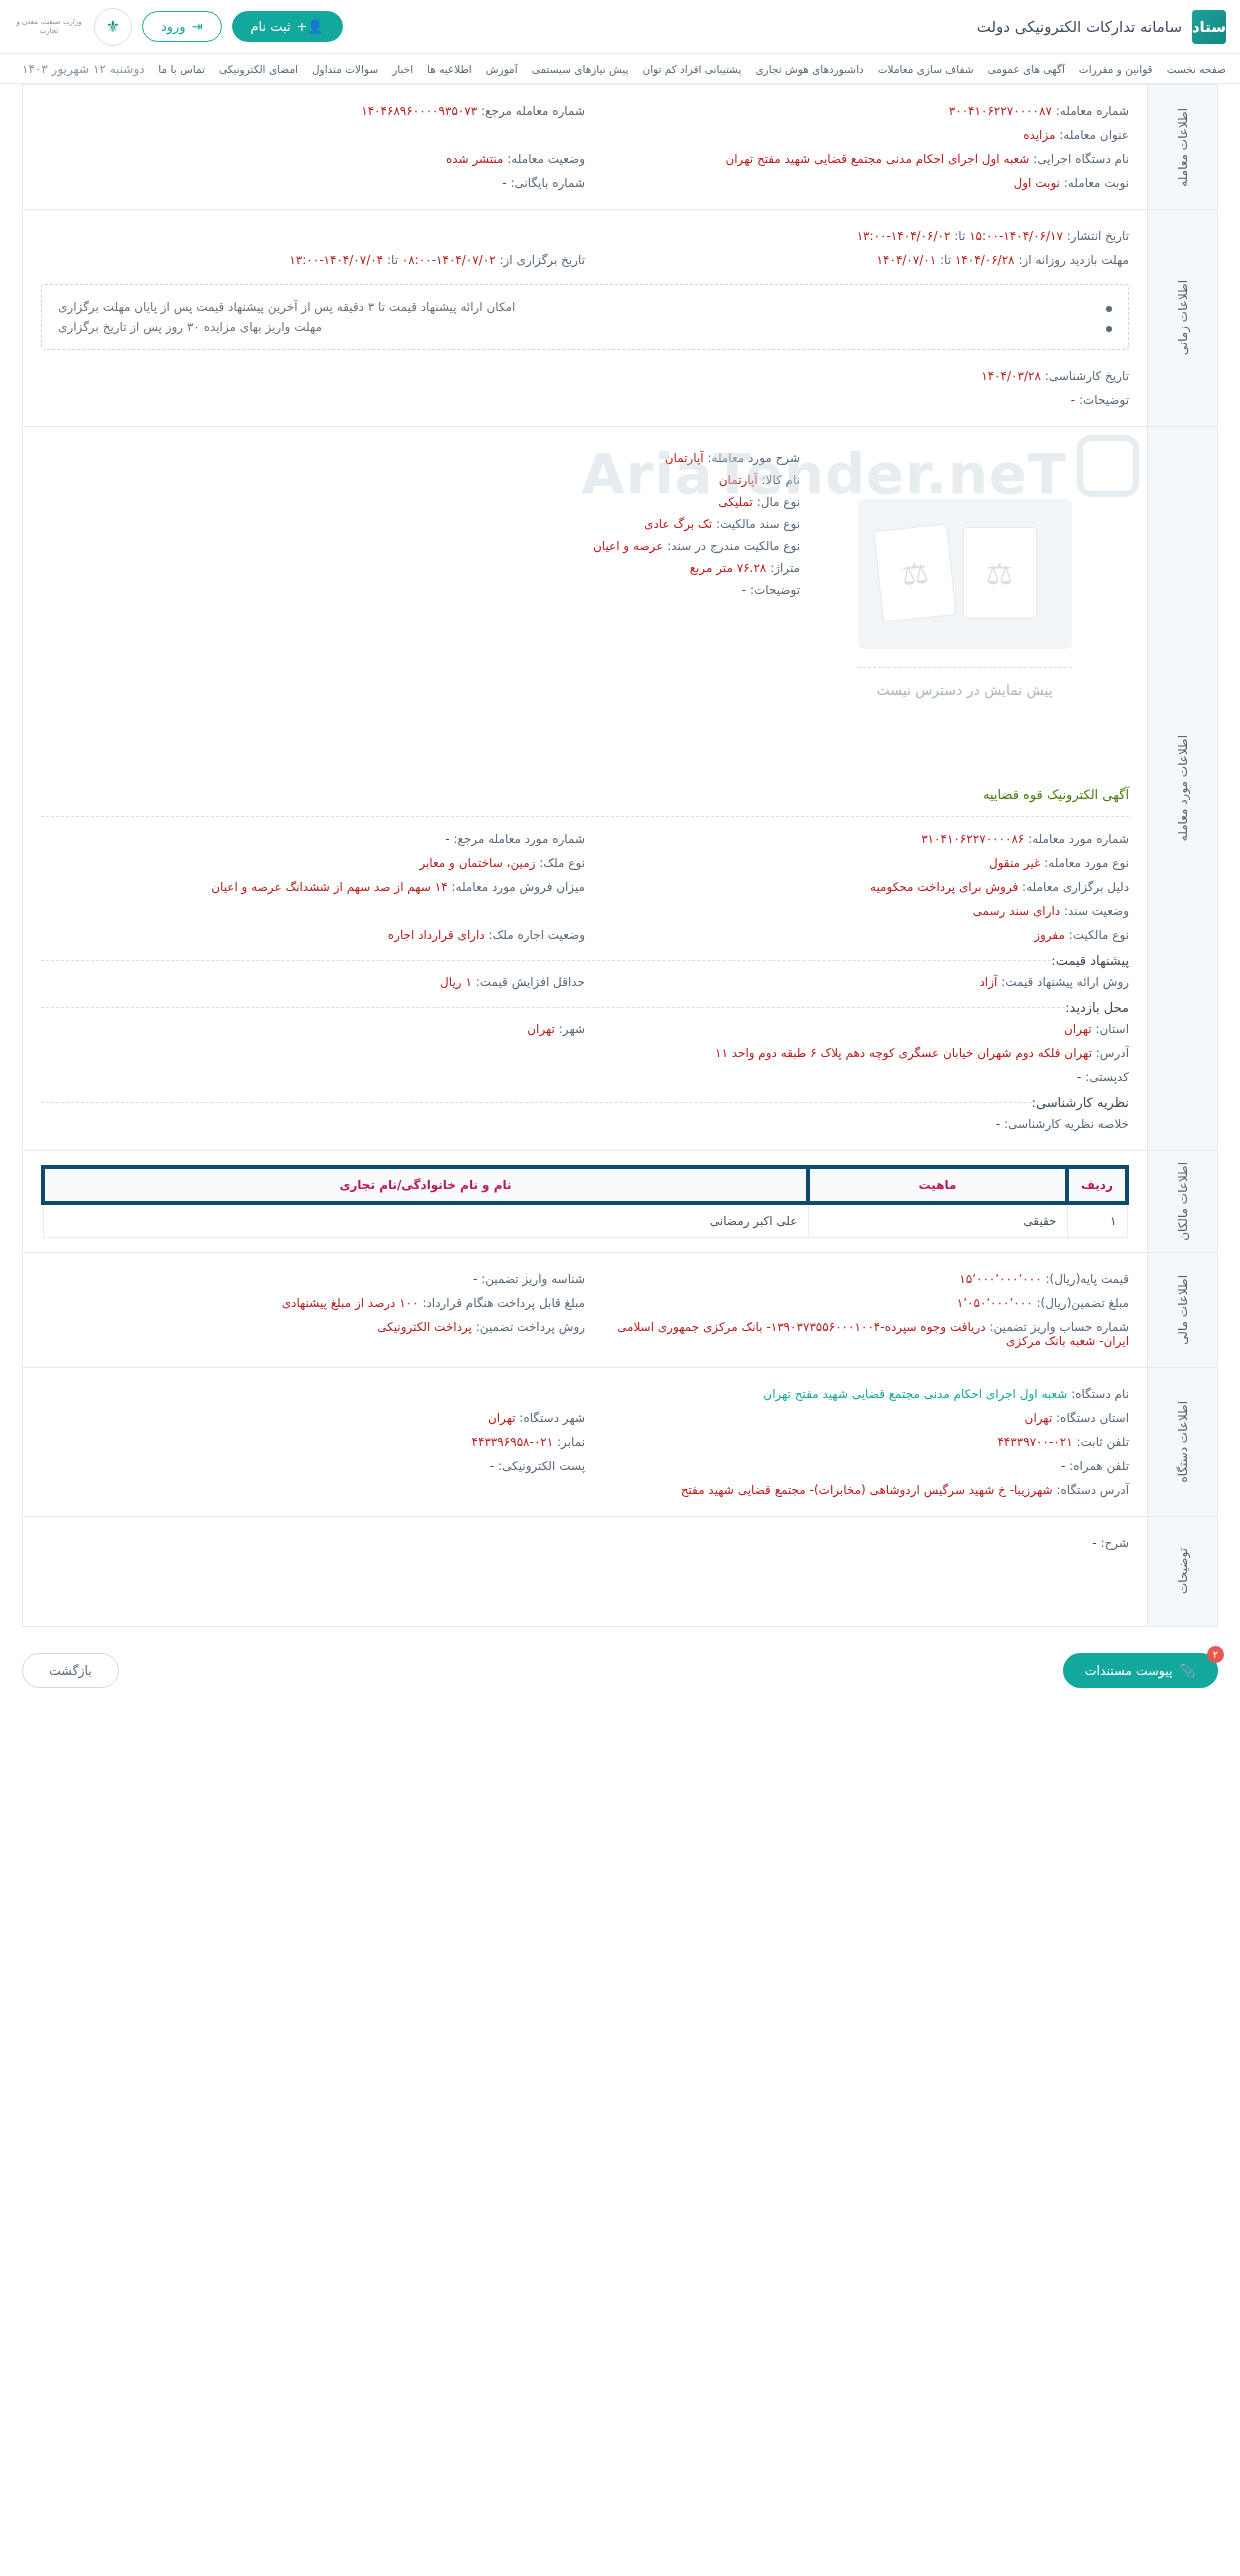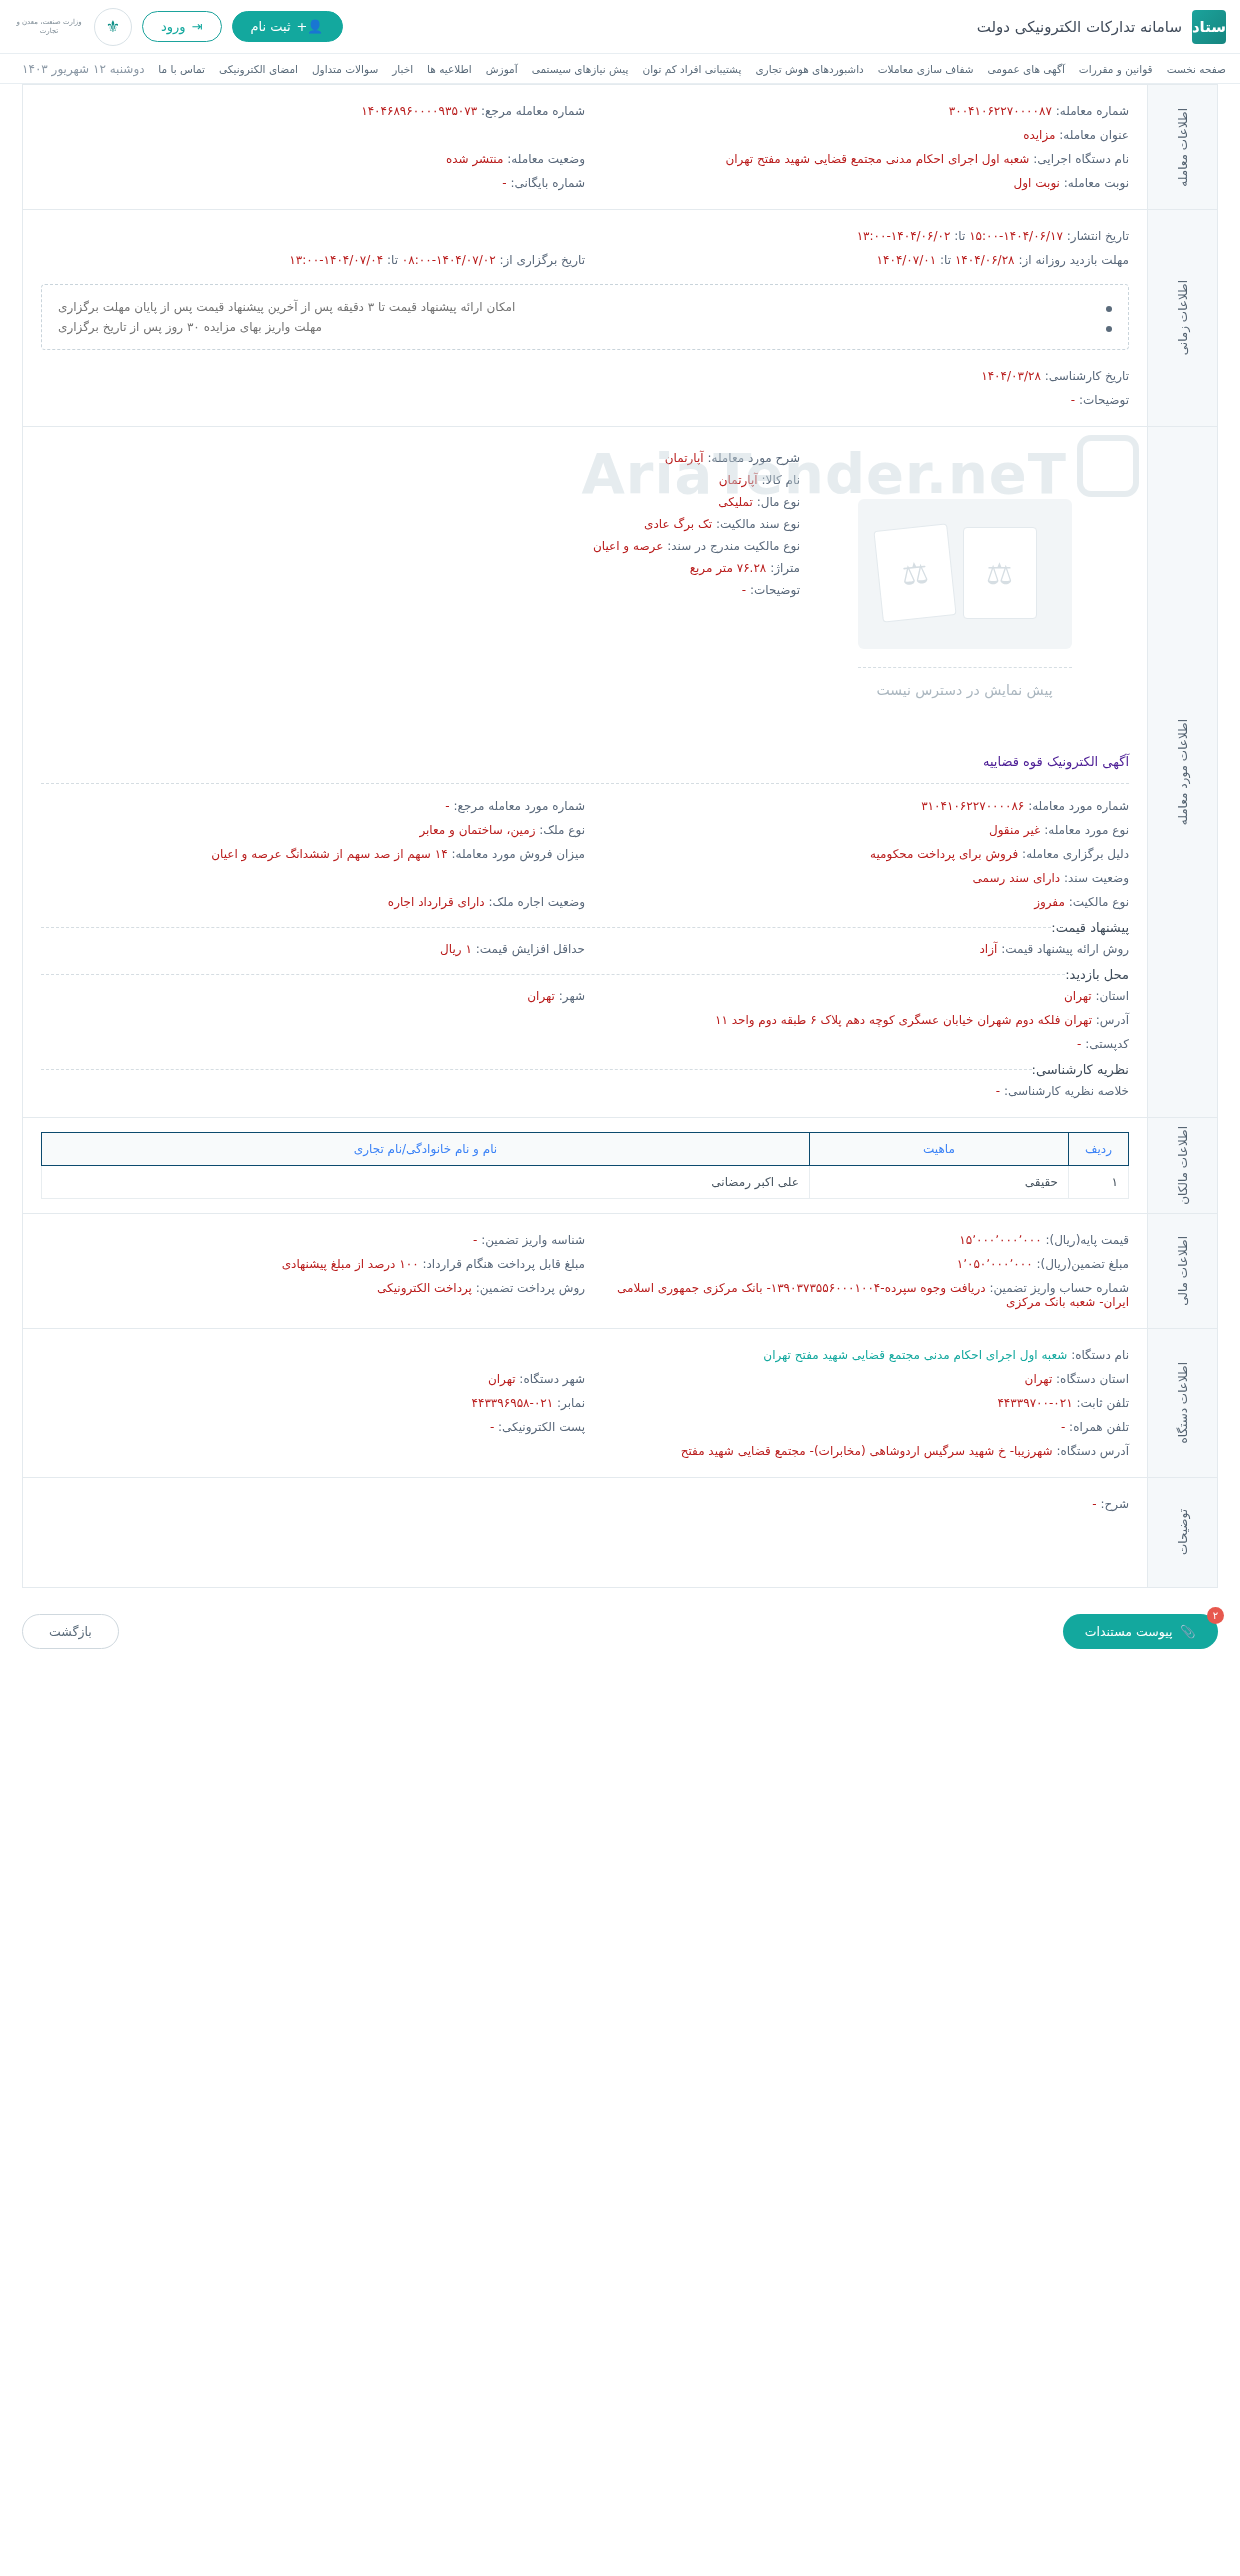--- a/index.html
+++ b/index.html
@@ -94,28 +94,28 @@
   .info-col .line { padding:4px 0; font-size:12px; }
   
   .watermark {
     position:absolute; font-size:56px; color:rgba(200,212,219,.45);
     font-weight:bold; letter-spacing:1px; pointer-events:none;
   }
   .wm-logo {
     position:absolute; width:62px;height:62px;border:6px solid rgba(200,212,219,.45);
     border-radius:14px; pointer-events:none;
   }
-  .divider-title { color:#4c1d95; font-size:13px; padding:6px 0 4px; }
+  .divider-title { color:#4d7c0f; font-size:13px; padding:6px 0 4px;margin-top:33px; }
   .hr-dash { border:none; border-top:1px dashed #d5dde2; margin:10px 0; }
   .subhead { display:flex; align-items:center; font-size:13px; color:#3d4a58; margin:6px 0 2px;}
   .subhead .dashes { flex:1; border-top:1px dashed #d5dde2; }
   
   table.owners { width:100%; border-collapse:collapse; font-size:12px; }
   table.owners th {
-    background:#f8fafb; border:1px solid #0c4a6e; padding:9px 10px; font-weight:normal; color:#3b82f6;
+    background:#f8fafb; border:4px solid #0c4a6e; padding:9px 10px; font-weight:bold; color:#be185d;
   }
   table.owners td { border:1px solid #e8edf0; padding:9px 10px; color:#46535f; }
   
   .footer {
     display:flex; align-items:center; justify-content:space-between; padding:16px 22px 22px;
   }
   .btn-back {
     border:1px solid #cfd8de; background:#fff; color:#5a6b7a; border-radius:18px;
     padding:9px 26px; font-size:12.5px; cursor:pointer;
   }

